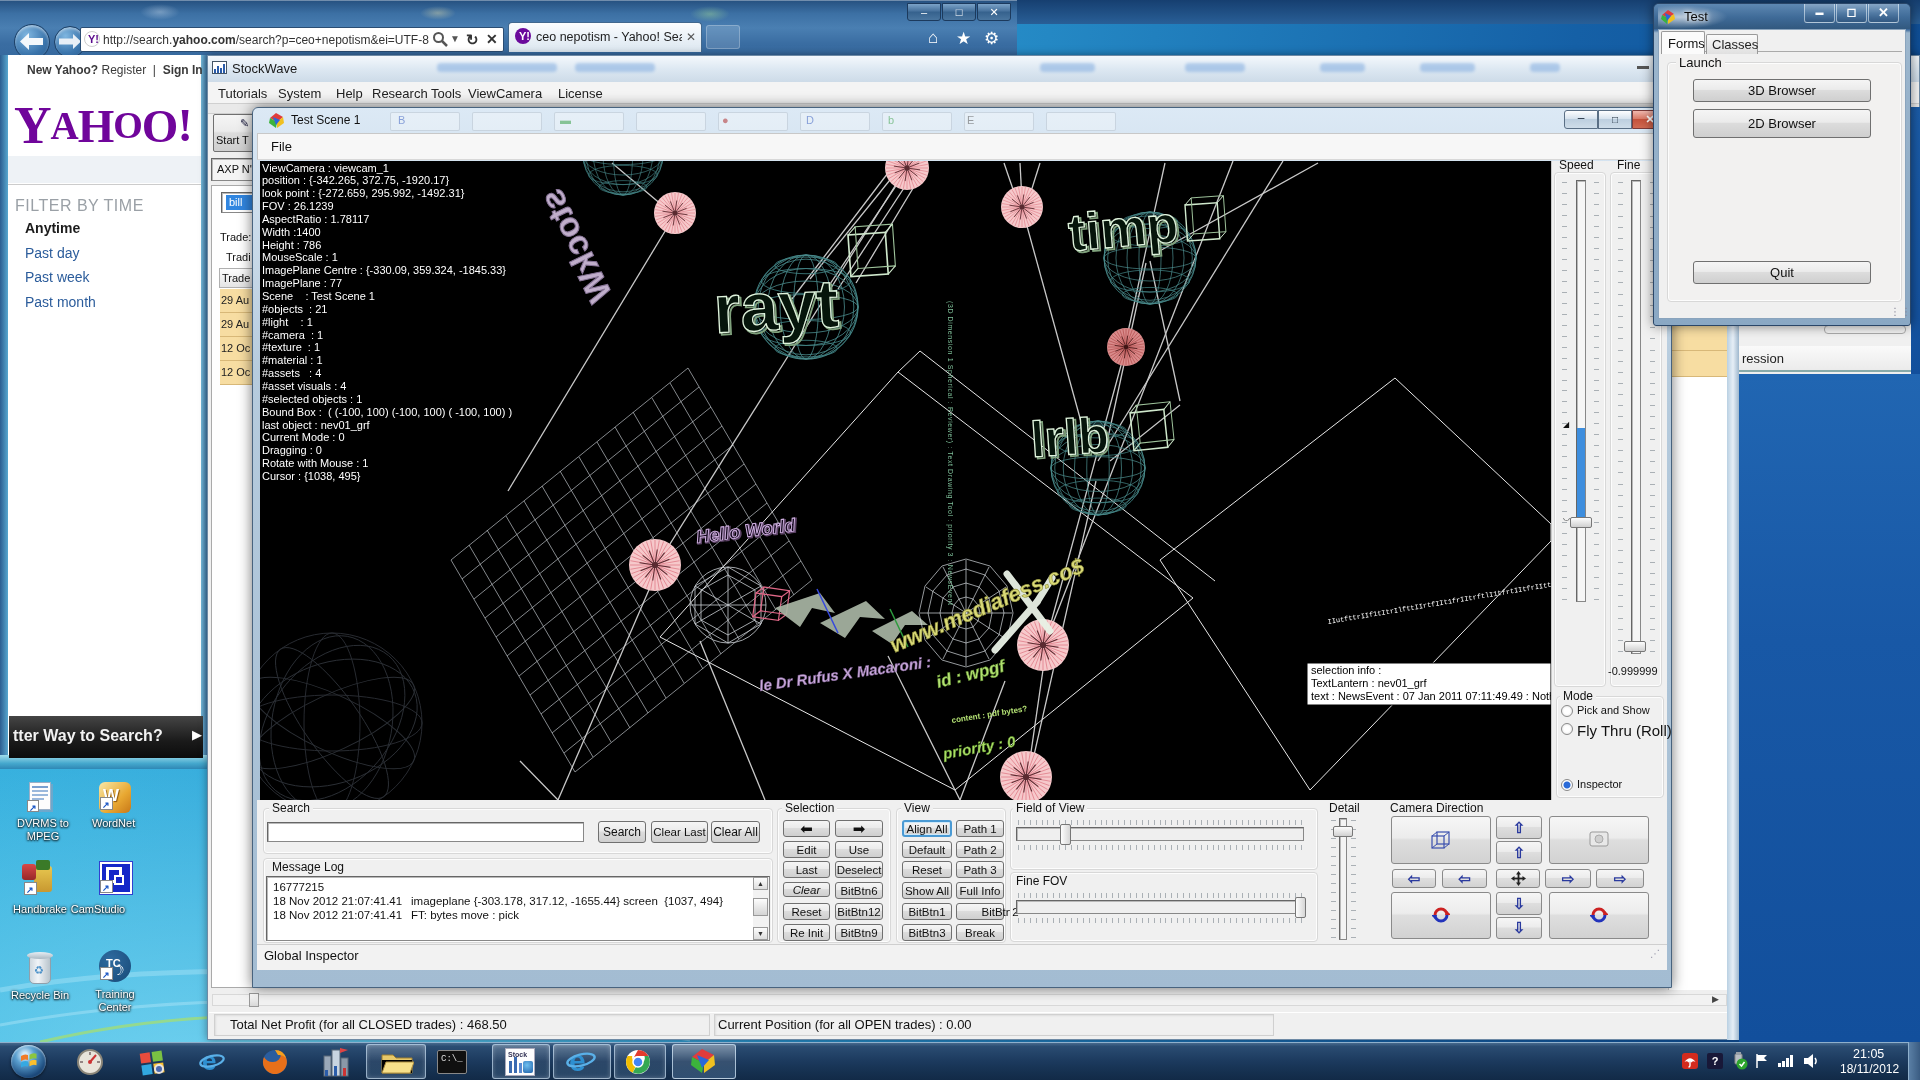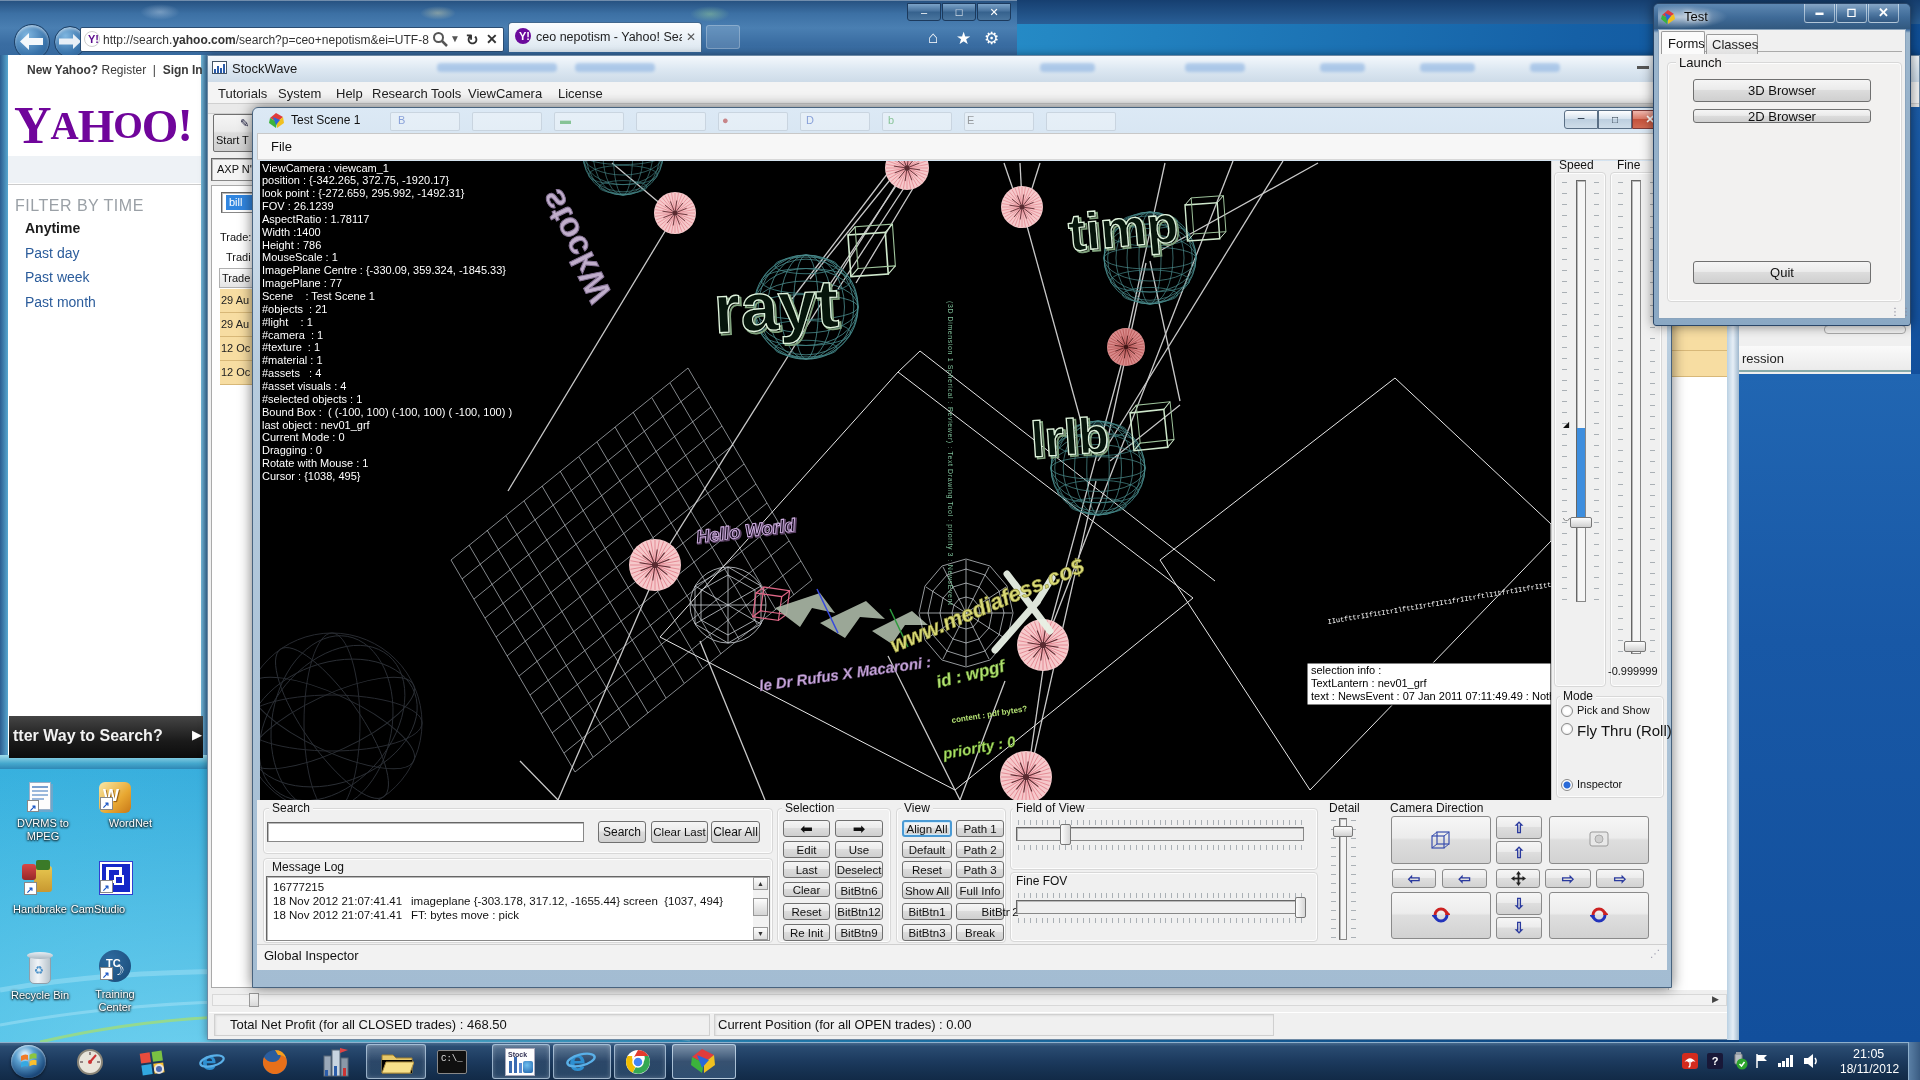--- a/index.html
+++ b/index.html
@@ -83,21 +83,21 @@
       <div style="position:absolute;left:2px;top:18px;width:12px;height:12px;background:#fff;border:1px solid #888"></div>
       <div style="position:absolute;left:4px;top:21px;color:#1a56c4;font-size:9px;font-weight:bold">↗</div>
     </div>
     <div class="txt" style="left:5px;top:817px;width:76px;text-align:center;font-size:11px;color:#fff;text-shadow:0 1px 2px #000,0 0 3px #000;white-space:normal;line-height:13px">DVRMS to MPEG</div>
     <div class="abs" style="left:99px;top:782px;width:32px;height:31px">
       <div style="position:absolute;left:0;top:0;width:32px;height:31px;border-radius:6px;background:linear-gradient(135deg,#f8e8a8,#e8a832 60%,#c87818)"></div>
       <div style="position:absolute;left:4px;top:4px;color:#fff;font-weight:bold;font-size:17px;text-shadow:1px 1px 1px #905808">W</div>
       <div style="position:absolute;left:1px;top:15px;width:13px;height:13px;background:#fff;border:1px solid #888"></div>
       <div style="position:absolute;left:3px;top:18px;color:#1a56c4;font-size:9px;font-weight:bold">↗</div>
     </div>
-    <div class="txt" style="left:76px;top:817px;width:76px;text-align:right;font-size:11px;color:#fff;text-shadow:0 1px 2px #000,0 0 3px #000;white-space:normal;line-height:13px">WordNet</div>
+    <div class="txt" style="left:92px;top:817px;width:76px;text-align:left;font-size:11px;color:#fff;text-shadow:0 1px 2px #000,0 0 3px #000;white-space:normal;line-height:13px">WordNet</div>
     <div class="abs" style="left:22px;top:862px;width:36px;height:38px">
       <div style="position:absolute;left:12px;top:4px;width:18px;height:26px;background:linear-gradient(180deg,#e8c850,#c89830);border-radius:3px"></div>
       <div style="position:absolute;left:14px;top:-2px;width:14px;height:10px;background:#3a7a28;border-radius:2px"></div>
       <div style="position:absolute;left:0px;top:2px;width:14px;height:16px;background:linear-gradient(180deg,#d84848,#982828);border-radius:3px"></div>
       <div style="position:absolute;left:2px;top:20px;width:13px;height:13px;background:#fff;border:1px solid #888"></div>
       <div style="position:absolute;left:4px;top:23px;color:#1a56c4;font-size:9px;font-weight:bold">↗</div>
     </div>
     <div class="txt" style="left:2px;top:903px;width:76px;text-align:center;font-size:11px;color:#fff;text-shadow:0 1px 2px #000,0 0 3px #000;white-space:normal;line-height:13px">Handbrake</div>
     <div class="abs" style="left:98px;top:862px;width:34px;height:36px">
       <div style="position:absolute;left:2px;top:0;width:32px;height:32px;background:#1427c8;border:2px solid #fff;outline:1px solid #3040d0"></div>
@@ -745,21 +745,21 @@
     <div class="abs" style="left:753px;top:927px;width:15px;height:13px;background:linear-gradient(#fdfdfd,#ddd);border:1px solid #999;font-size:7px;text-align:center;line-height:12px;color:#333">▼</div>
     <div class="abs" style="left:753px;top:898px;width:15px;height:18px;background:linear-gradient(#fdfdfd,#d4d4d4);border:1px solid #999"></div>
     <div class="gb" style="left:777px;top:808px;width:114px;height:135px"></div>
     <div class="gbl" style="left:782px;top:801px">Selection</div>
     <div class="b7" style="left:783px;top:820px;width:47px;height:17px;font-size:15px;">⬅</div>
     <div class="b7" style="left:835px;top:820px;width:48px;height:17px;font-size:15px;">➡</div>
     <div class="b7" style="left:783px;top:841px;width:47px;height:17px;font-size:11.5px;">Edit</div>
     <div class="b7" style="left:835px;top:841px;width:48px;height:17px;font-size:11.5px;">Use</div>
     <div class="b7" style="left:783px;top:861px;width:47px;height:17px;font-size:11.5px;">Last</div>
     <div class="b7" style="left:835px;top:861px;width:48px;height:17px;font-size:11.5px;">Deselect</div>
-    <div class="b7" style="left:783px;top:882px;width:47px;height:15px;font-size:11.5px;">Clear</div>
+    <div class="b7" style="left:783px;top:882px;width:47px;height:15px;font-size:11.5px;font-style:italic;">Clear</div>
     <div class="b7" style="left:835px;top:882px;width:48px;height:17px;font-size:11.5px;">BitBtn6</div>
     <div class="b7" style="left:783px;top:903px;width:47px;height:17px;font-size:11.5px;">Reset</div>
     <div class="b7" style="left:835px;top:903px;width:48px;height:17px;font-size:11.5px;">BitBtn12</div>
     <div class="b7" style="left:783px;top:924px;width:47px;height:17px;font-size:11.5px;">Re Init</div>
     <div class="b7" style="left:835px;top:924px;width:48px;height:17px;font-size:11.5px;">BitBtn9</div>
     <div class="gb" style="left:896px;top:808px;width:110px;height:135px"></div>
     <div class="gbl" style="left:901px;top:801px">View</div>
     <div class="b7" style="left:902px;top:820px;width:50px;height:17px;font-size:11.5px;border:2px solid #4a9ad4;box-shadow:inset 0 0 0 1px #cfe8f8;">Align All</div>
     <div class="b7" style="left:956px;top:820px;width:48px;height:17px;font-size:11.5px;">Path 1</div>
     <div class="b7" style="left:902px;top:841px;width:50px;height:17px;font-size:11.5px;">Default</div>
@@ -1086,21 +1086,21 @@
     <div class="abs" style="left:1868px;top:4px;width:31px;height:19px;border:1px solid rgba(240,250,255,.55);border-top:none;border-radius:0 0 3px 3px;background:linear-gradient(180deg,rgba(255,255,255,.25),rgba(255,255,255,.06) 50%,rgba(30,60,95,.25));color:#fff;text-align:center;line-height:17px;font-size:13px;font-weight:bold">✕</div>
     <div class="abs" style="left:1658px;top:29px;width:248px;height:290px;background:#f0f0f0;border:1px solid #8aa4bd"></div>
     <div class="abs" style="left:1662px;top:51px;width:240px;height:1px;background:#aaa"></div>
     <div class="abs" style="left:1661px;top:31px;width:44px;height:23px;background:#fbfbfb;border:1px solid #999;border-bottom:none;border-radius:2px 2px 0 0"></div>
     <div class="txt" style="left:1668px;top:36px;font-size:13px;color:#111">Forms</div>
     <div class="abs" style="left:1706px;top:34px;width:52px;height:20px;background:linear-gradient(#fafafa,#e0e0e0);border:1px solid #999;border-bottom:none;border-radius:2px 2px 0 0"></div>
     <div class="txt" style="left:1712px;top:37px;font-size:13px;color:#222">Classes</div>
     <div class="gb" style="left:1667px;top:62px;width:235px;height:240px;background:#f2f1f0"></div>
     <div class="gbl" style="left:1676px;top:55px;background:#f1f0ef;font-size:13px">Launch</div>
     <div class="b7" style="left:1693px;top:79px;width:178px;height:23px;font-size:13px;">3D Browser</div>
-    <div class="b7" style="left:1693px;top:109px;width:178px;height:14px;font-size:13px;">2D Browser</div>
+    <div class="b7" style="left:1693px;top:109px;width:178px;height:29px;font-size:13px;">2D Browser</div>
     <div class="b7" style="left:1693px;top:261px;width:178px;height:23px;font-size:13px;">Quit</div>
     <div class="txt" style="left:1890px;top:306px;font-size:10px;color:#889;letter-spacing:1px">⋮⋮</div>
     <div class="abs" style="left:0;top:1042px;width:1920px;height:38px;background:linear-gradient(180deg,#7a9cbb 0,#45688c 3%,#2a4c72 12%,#1c3a5e 50%,#15304f 80%,#122a47)"></div>
     <div class="abs" style="left:0;top:1042px;width:1920px;height:1px;background:#8fb0cc"></div>
     <div class="abs" style="left:11px;top:1045px;width:35px;height:33px;border-radius:50%;background:radial-gradient(circle at 40% 30%,#cfe8f8 0 8%,#5ba0d0 30%,#1c4a7c 70%,#123458);box-shadow:inset 0 1px 2px rgba(255,255,255,.7),0 1px 3px rgba(0,0,0,.6)"></div>
     <svg class="abs" style="left:21px;top:1053px" width="16" height="16">
       <g transform="skewY(-8)">
         <path d="M0,3 Q3.5,1 7,3 L7,8 Q3.5,6 0,8 z" fill="#f07b28"></path>
         <path d="M8.5,3 Q12,1 15.5,3 L15.5,8 Q12,6 8.5,8 z" fill="#8cc63f"></path>
         <path d="M0,9.5 Q3.5,7.5 7,9.5 L7,14.5 Q3.5,12.5 0,14.5 z" fill="#36a9e1"></path>

